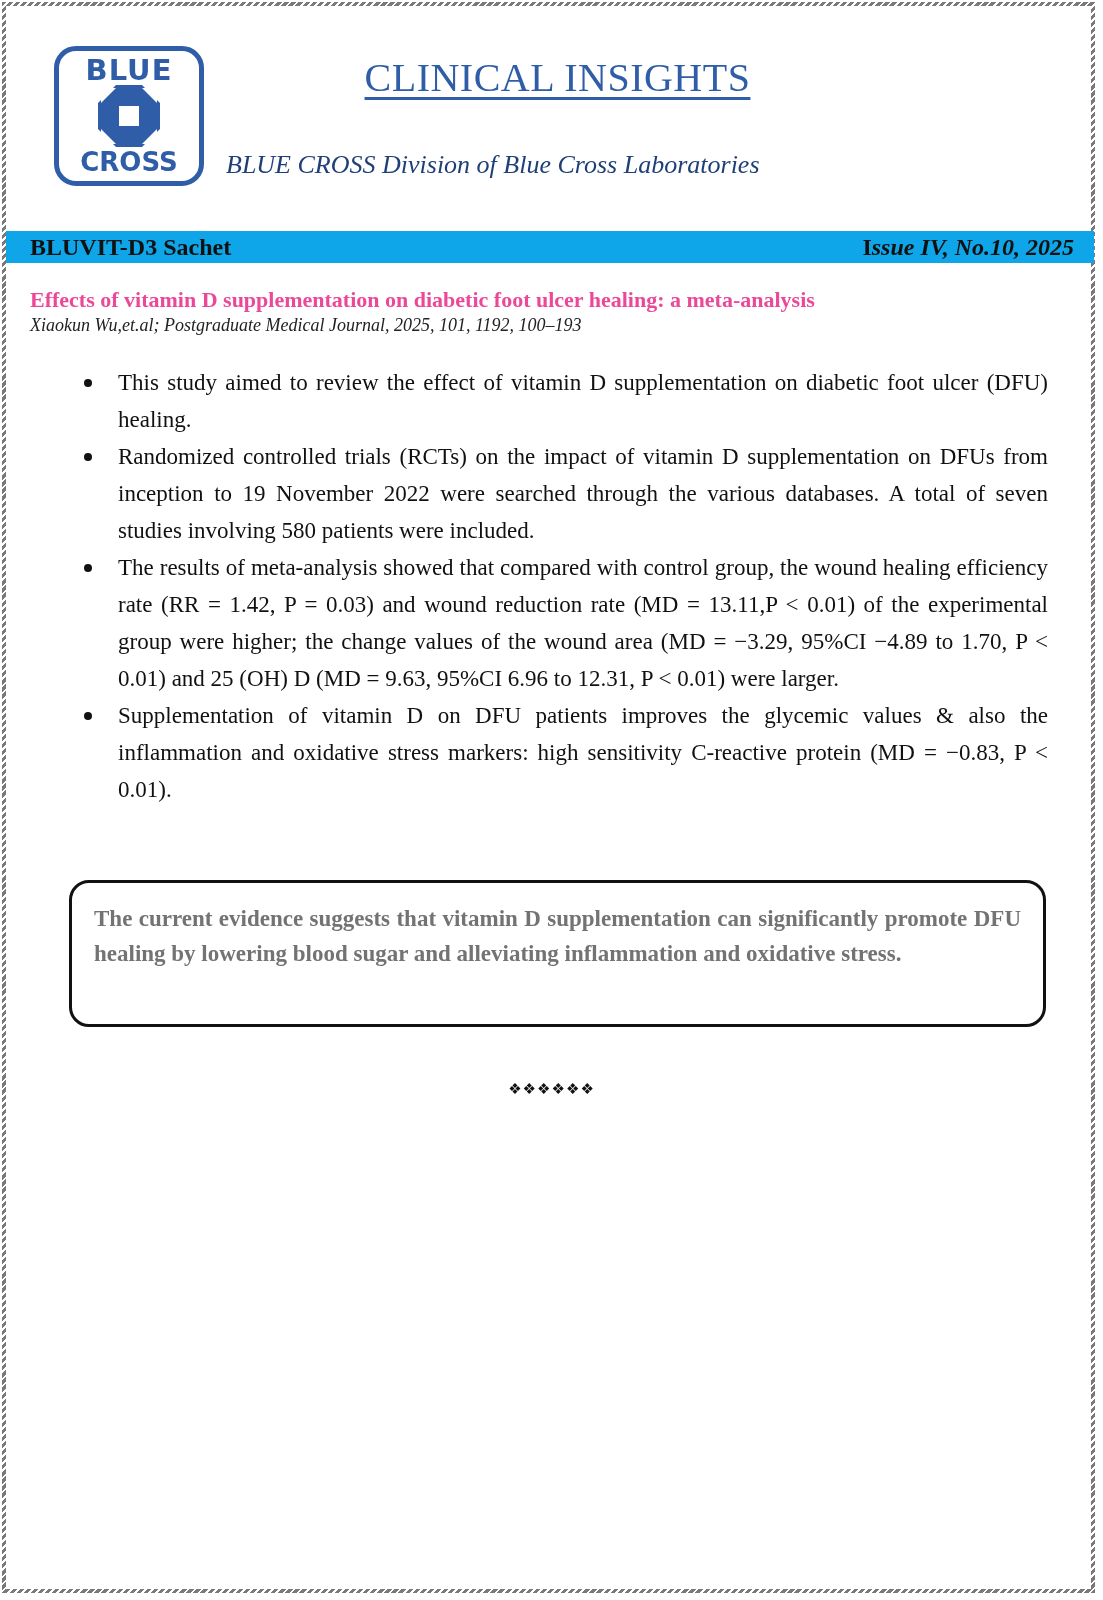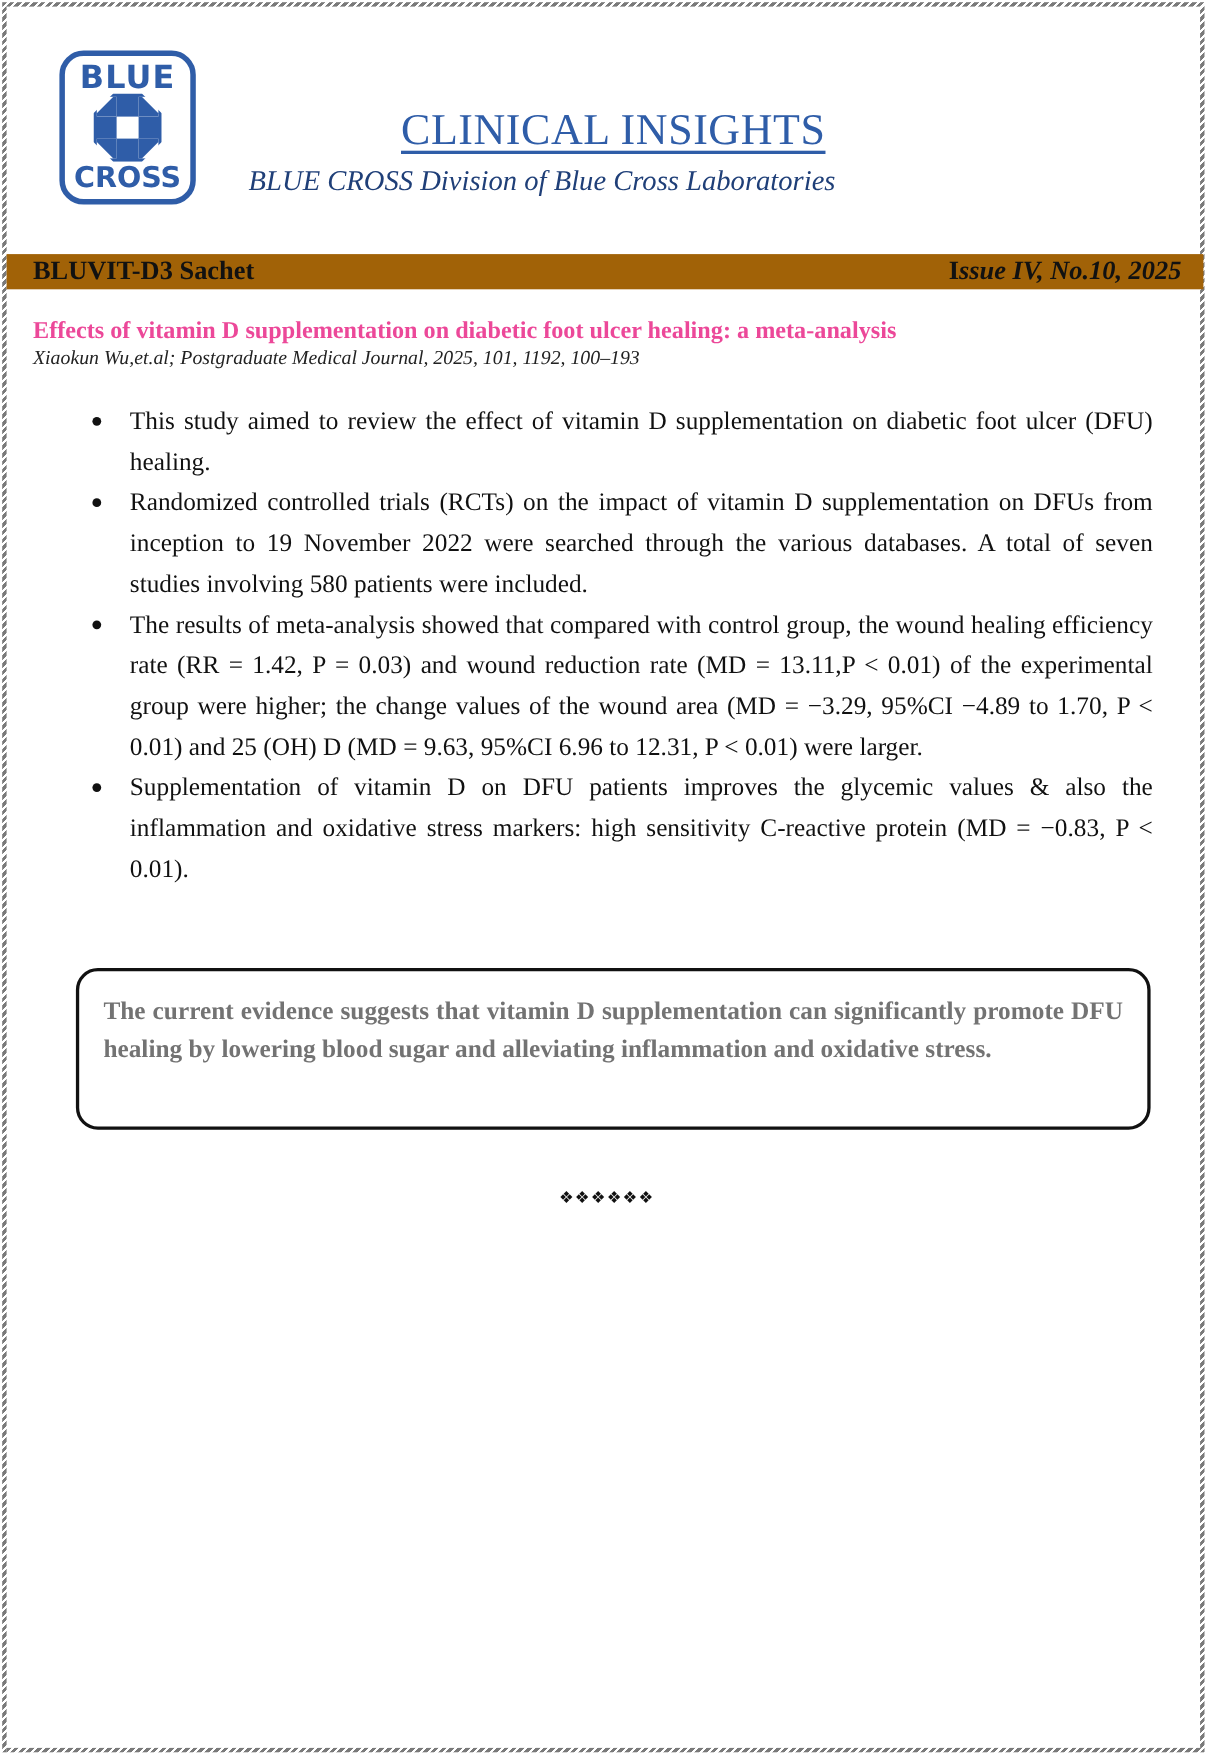--- a/index.html
+++ b/index.html
@@ -4,41 +4,41 @@
 <style>
   html, body { margin: 0; padding: 0; background: #ffffff; }
   body { width: 1103px; height: 1600px; position: relative; overflow: hidden; font-family: "Liberation Serif", "DejaVu Serif", serif; color: #111; }
   .page-frame {
     position: absolute; left: 2px; top: 2px; width: 1093px; height: 1591px;
     border: 4px solid transparent;
     border-image: repeating-linear-gradient(135deg, #7a7a7a 0 3px, #ffffff 3px 5px) 4;
     box-sizing: border-box;
   }
   .logo {
-    position: absolute; left: 54px; top: 46px; width: 124px; height: 140px;
+    position: absolute; left: 54px; top: 46px; width: 150px; height: 140px;
     border: 5px solid #2f5da8; border-radius: 22px; box-sizing: border-box;
     display: flex; flex-direction: column; align-items: center; justify-content: space-between;
     padding: 4px 0 4px 0;
   }
   .logo-word {
     font-family: "DejaVu Sans", "Liberation Sans", sans-serif; font-weight: bold;
     color: #2f5da8; font-size: 29px; letter-spacing: 1px; line-height: 30px;
   }
   .logo-word.bottom { font-size: 26px; letter-spacing: 0px; }
   .logo-cross { width: 62px; height: 62px; }
   .title {
     position: absolute; left: 0; right: 0; top: 54px; text-align: center;
     font-size: 40px; color: #2f5da8; text-decoration: underline; text-decoration-thickness: 3px;
-    text-underline-offset: 6px; letter-spacing: 0.5px; padding-left: 12px; margin-top: 40px;
+    text-underline-offset: 6px; letter-spacing: 0.5px; padding-left: 12px;
   }
   .subtitle {
     position: absolute; left: 226px; top: 150px; font-size: 26px; font-style: italic; color: #1f3f78;
   }
   .band {
-    position: absolute; left: 6px; top: 231px; width: 1088px; height: 32px; background: #a16207;
+    position: absolute; left: 6px; top: 231px; width: 1088px; height: 32px; background: #0ea5e9;
   }
   .band-left { position: absolute; left: 24px; top: 0; line-height: 32px; font-size: 24px; font-weight: bold; color: #111; }
   .band-right { position: absolute; right: 20px; top: 0; line-height: 32px; font-size: 24px; font-weight: bold; font-style: italic; color: #111; }
   .band-right .I { font-style: normal; }
   .article-title { position: absolute; left: 30px; top: 287px; font-size: 22px; font-weight: bold; color: #ec4899; }
   .citation { position: absolute; left: 30px; top: 315px; font-size: 18px; font-style: italic; color: #222; }
   ul.bullets { position: absolute; left: 40px; top: 364px; width: 1008px; margin: 0; padding: 0 0 0 50px; list-style: none; box-sizing: border-box; }
   ul.bullets li { position: relative; font-size: 23px; line-height: 37px; text-align: justify; color: #111; margin-left: 28px; }
   ul.bullets li .dot { position: absolute; left: -34px; top: 15px; width: 8px; height: 8px; border-radius: 50%; background: #111; }
   .summary-box {

